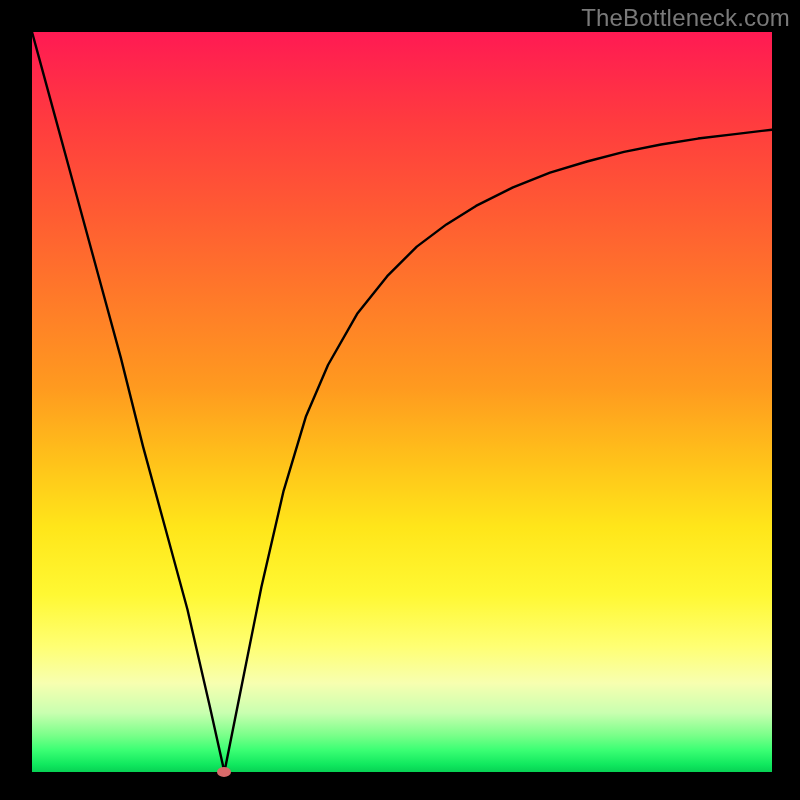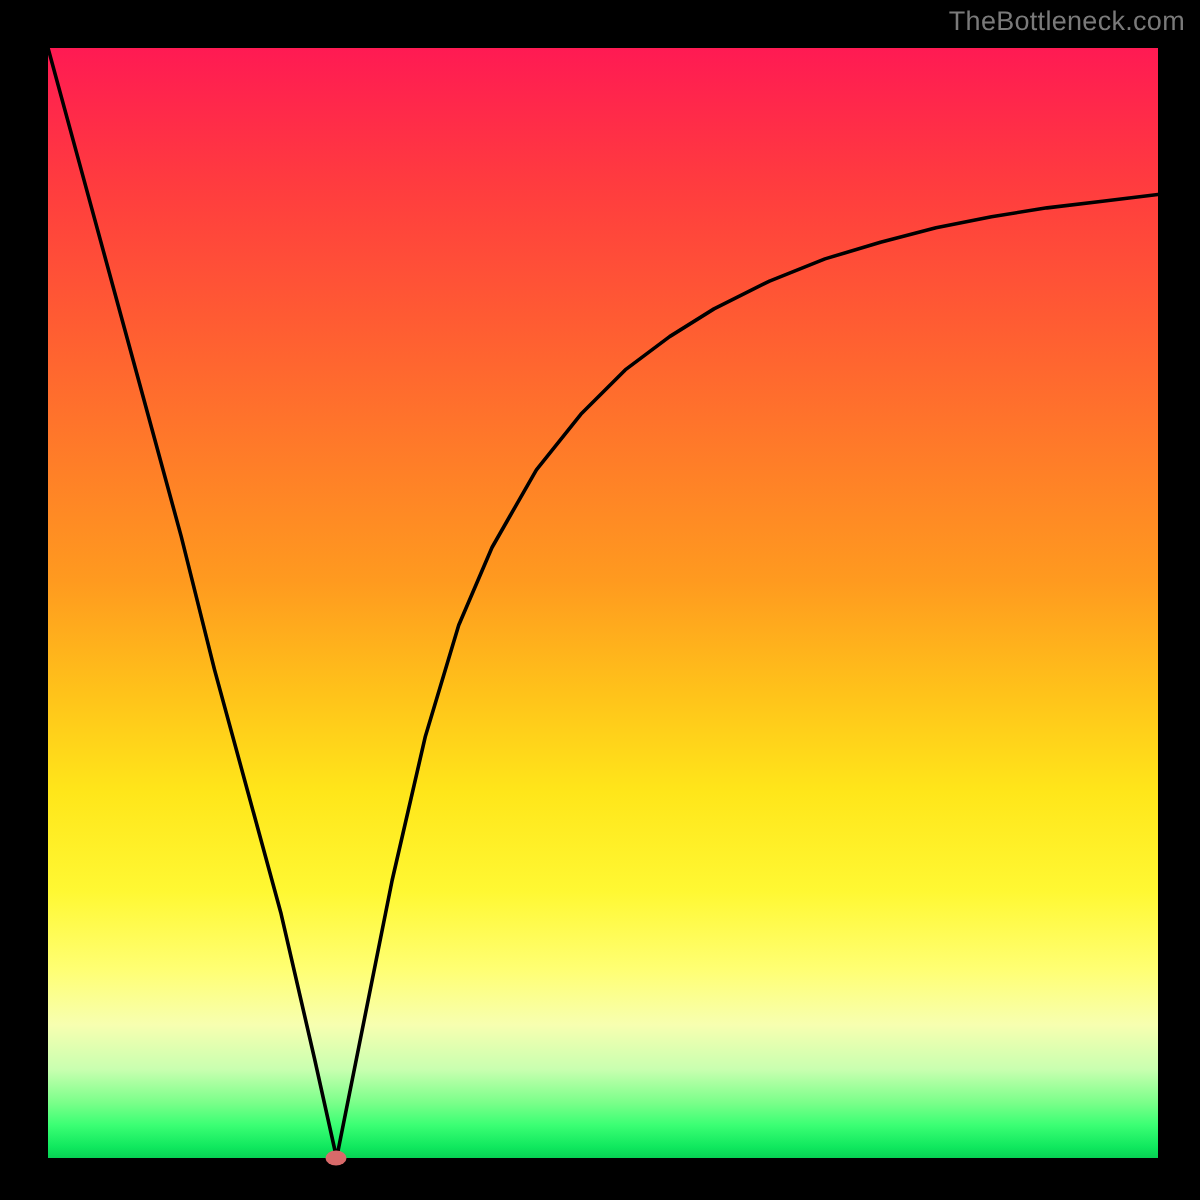--- a/index.html
+++ b/index.html
@@ -40,21 +40,21 @@
       #3cff74 97%,
       #10e85e 99%,
       #07d154 100%
     );
   }
   .watermark {
     position: absolute;
     top: 4px;
     right: 10px;
     color: #7a7a7a;
-    font-size: 18px;
+    font-size: 24px;
     font-weight: 500;
     letter-spacing: 0.2px;
     user-select: none;
   }
   .curve {
     position: absolute;
     left: 0; top: 0;
     width: 740px;
     height: 740px;
     pointer-events: none;

